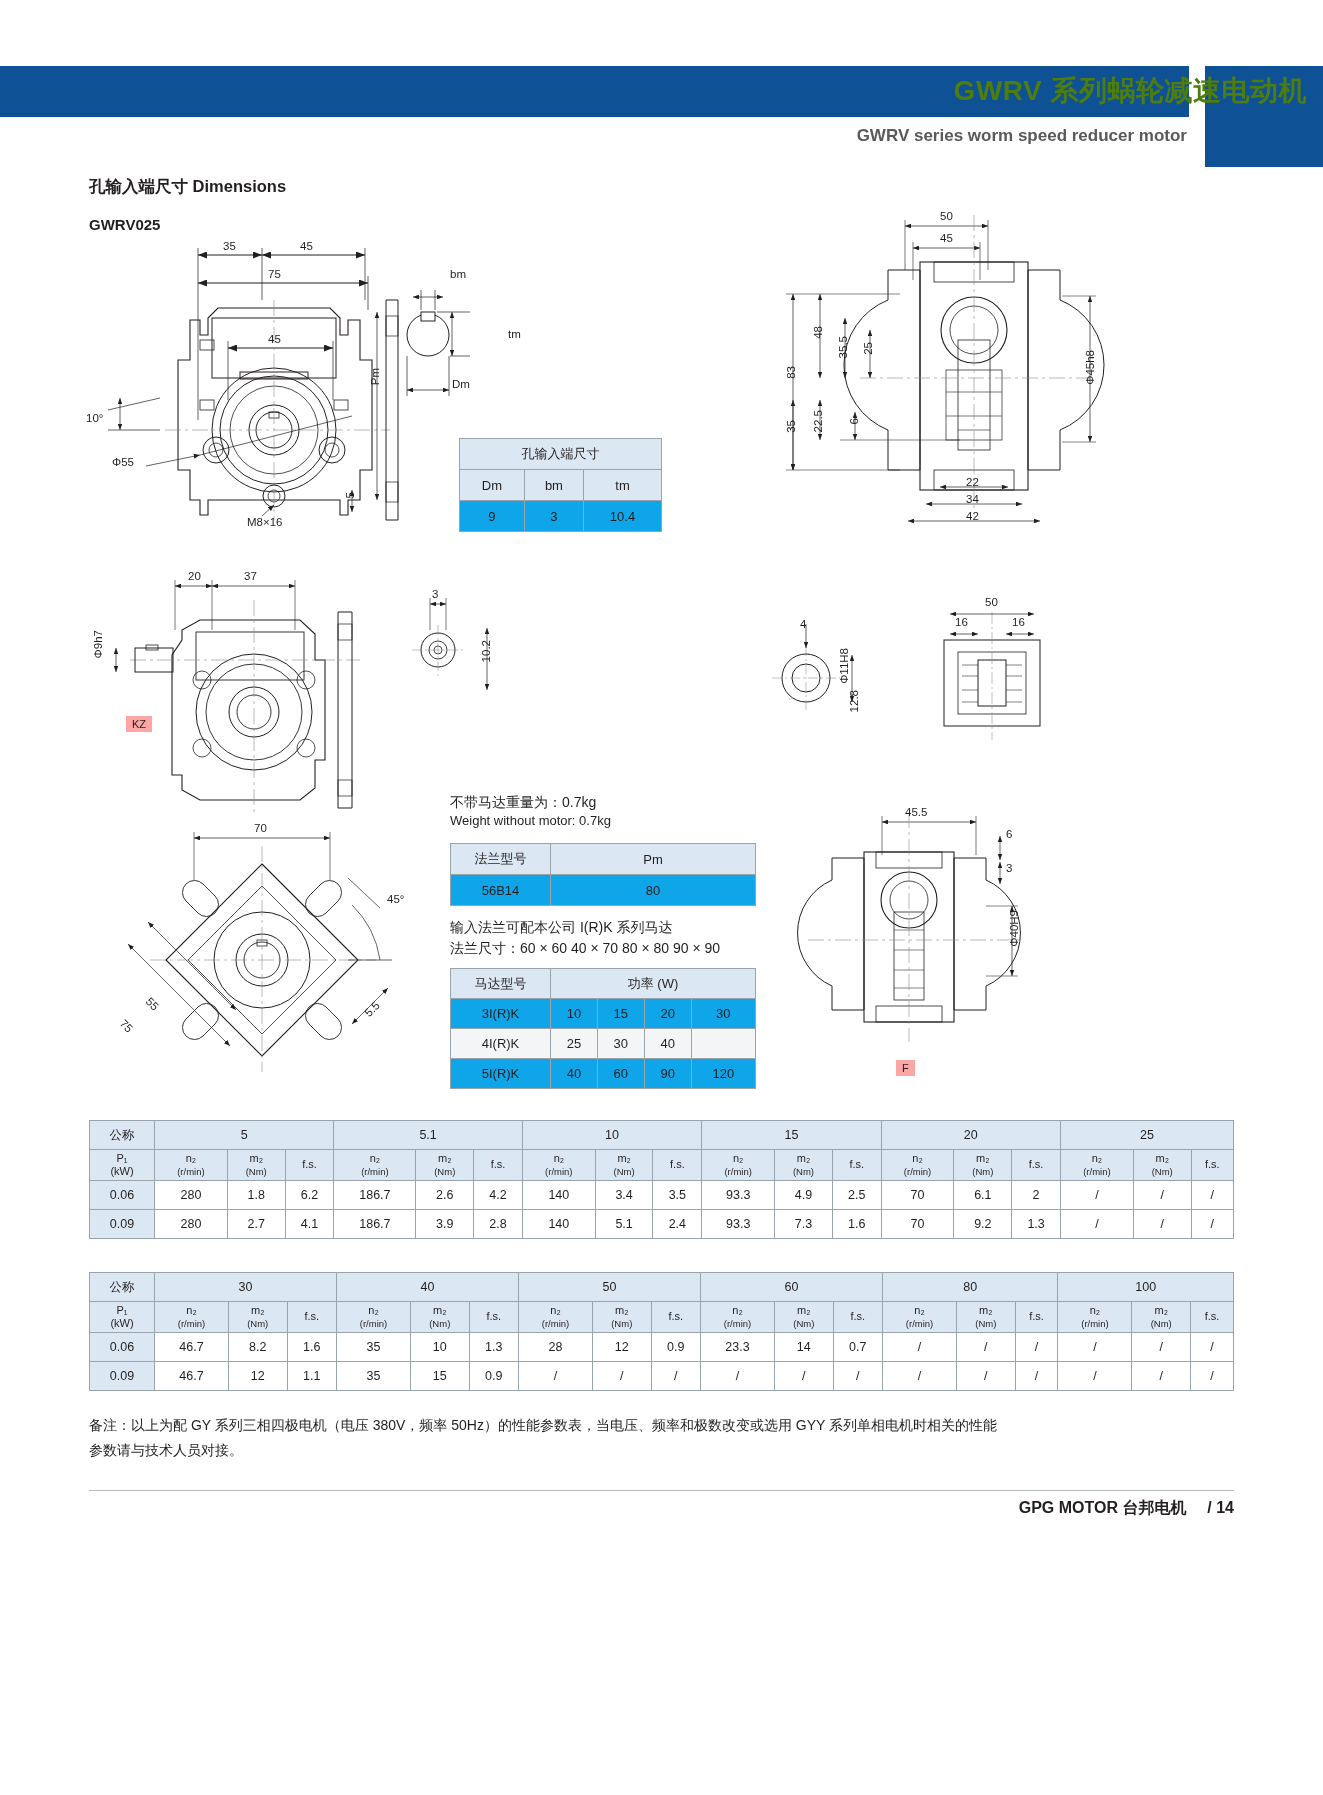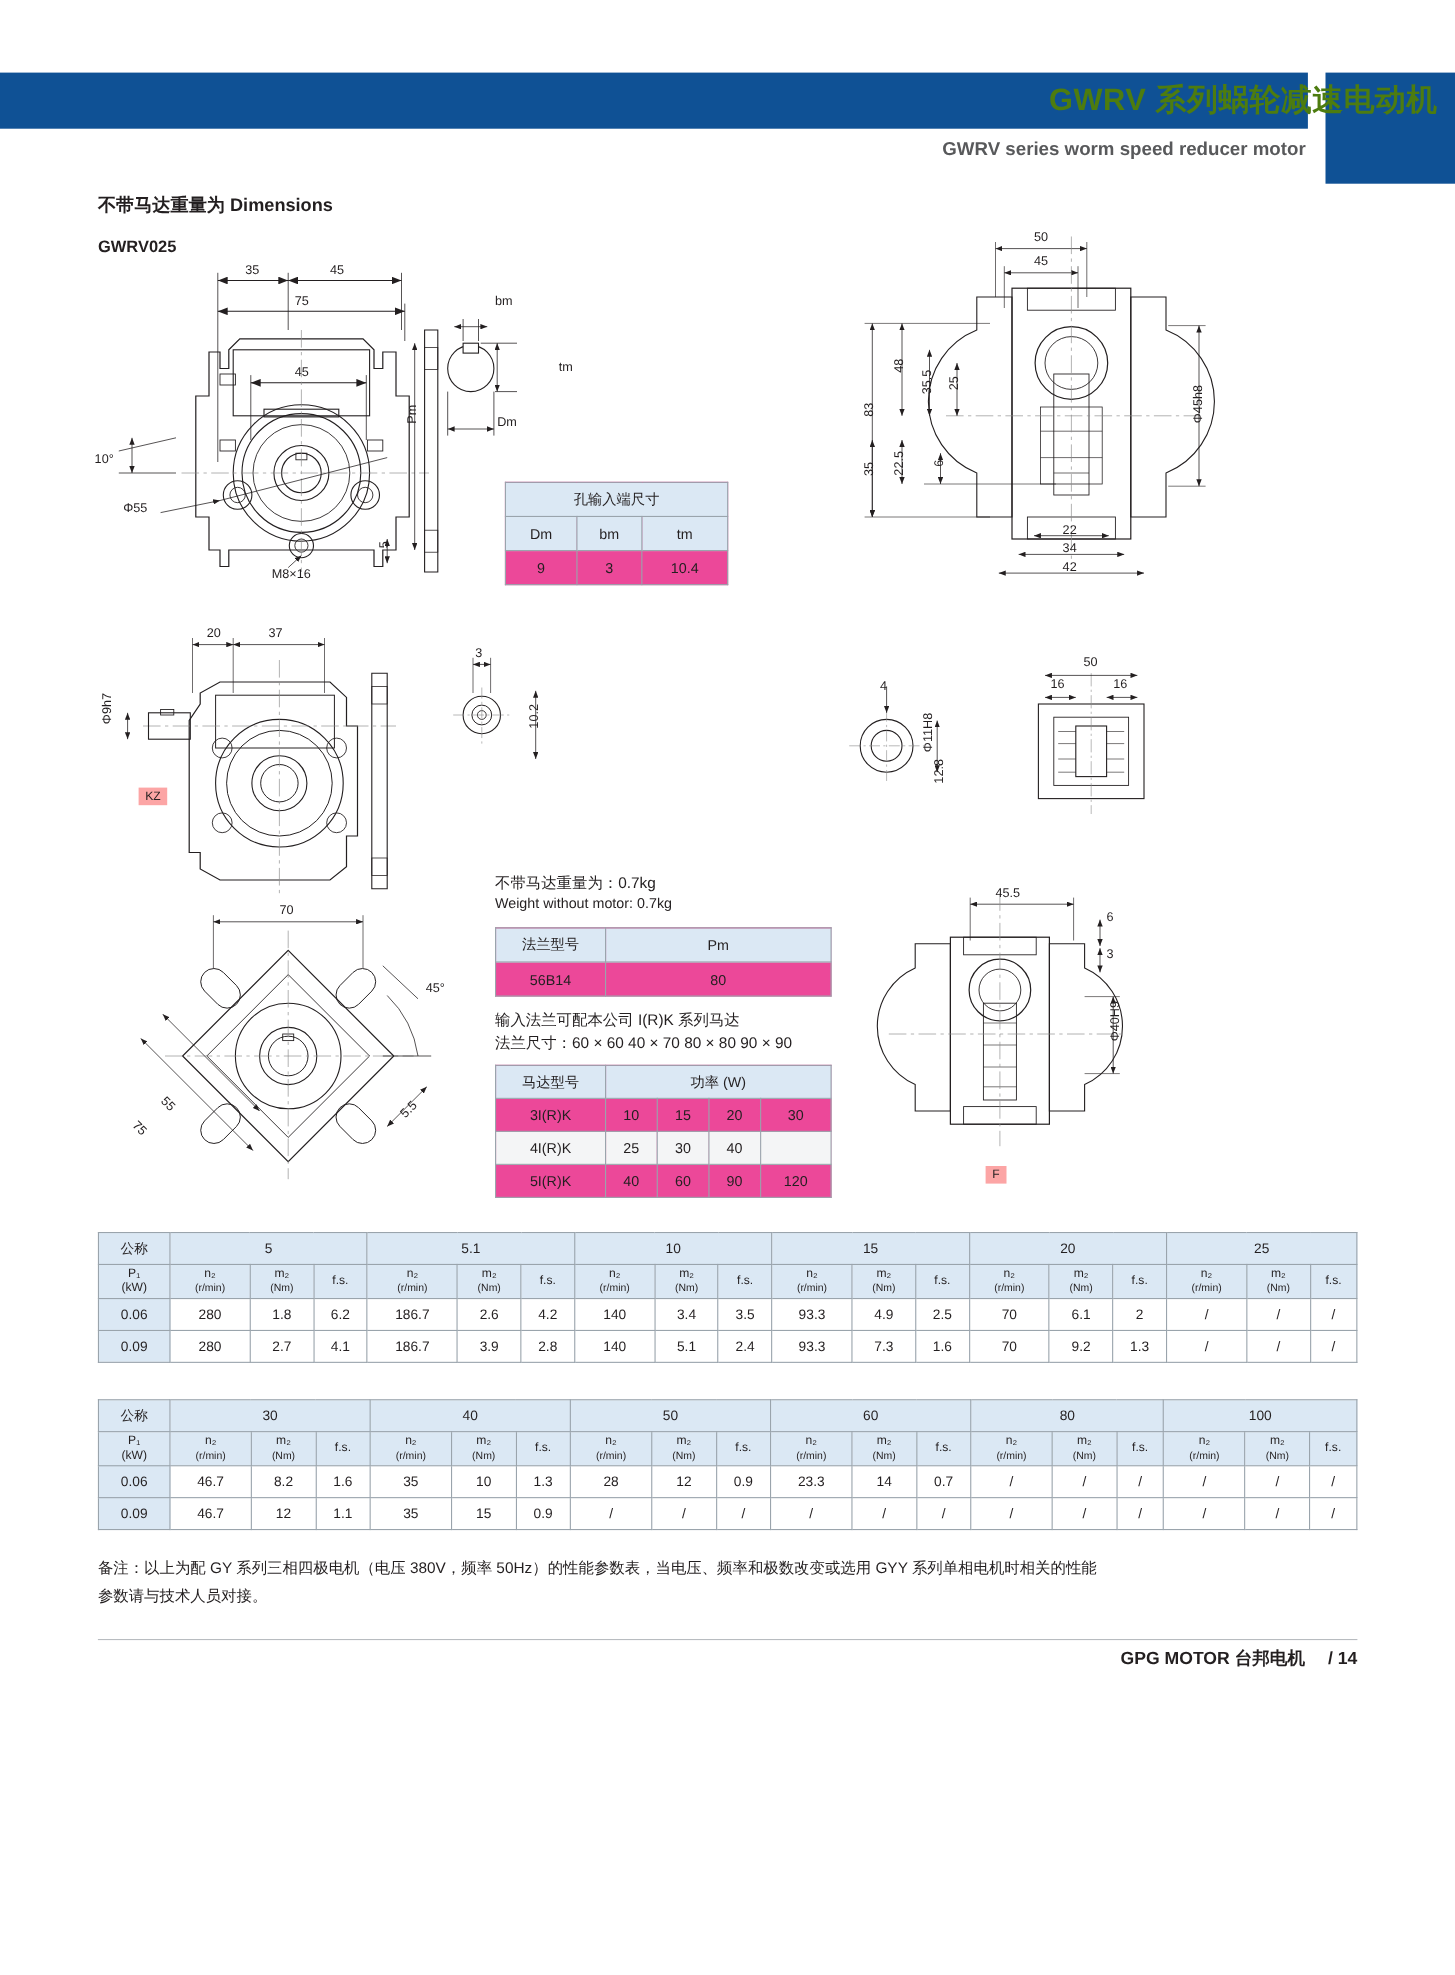--- a/index.html
+++ b/index.html
@@ -43,21 +43,21 @@
   
   #drawings{
     position:absolute;left:0;top:0;width:1323px;height:1795px;
     pointer-events:none;
   }
   
   table.mini{
     border-collapse:collapse;
     font-size:13px;
     color:#231f20;
-    background:#ec4899;
+    background:#0ea5e9;
   }
   table.mini td,table.mini th{
     border:1px solid #9aa4ac;
     text-align:center;
     font-weight:normal;
     padding:4px 2px;
     white-space:nowrap;
   }
   table.mini thead th{background:#dbe8f4;}
   table.mini .vsep{border-left:1px dashed #9aa4ac;}
@@ -122,21 +122,21 @@
   }
 </style>
 </head>
 <body>
 
 <div id="header-band"></div>
 <div id="header-band-right"></div>
 <div id="header-title">GWRV 系列蜗轮减速电动机</div>
 <div id="header-subtitle">GWRV series worm speed reducer motor</div>
 
-<div id="section-title">不带马达重量为 Dimensions</div>
+<div id="section-title">孔输入端尺寸 Dimensions</div>
 <div id="model-title">GWRV025</div>
 
 <svg id="drawings" viewBox="0 0 1323 1795" xmlns="http://www.w3.org/2000/svg">
   <defs>
     <marker id="ah" markerWidth="9" markerHeight="7" refX="9" refY="3.5" orient="auto">
       <polygon points="0 0, 9 3.5, 0 7" fill="#231f20"></polygon>
     </marker>
     <marker id="ahs" markerWidth="9" markerHeight="7" refX="0" refY="3.5" orient="auto">
       <polygon points="9 0, 0 3.5, 9 7" fill="#231f20"></polygon>
     </marker>

